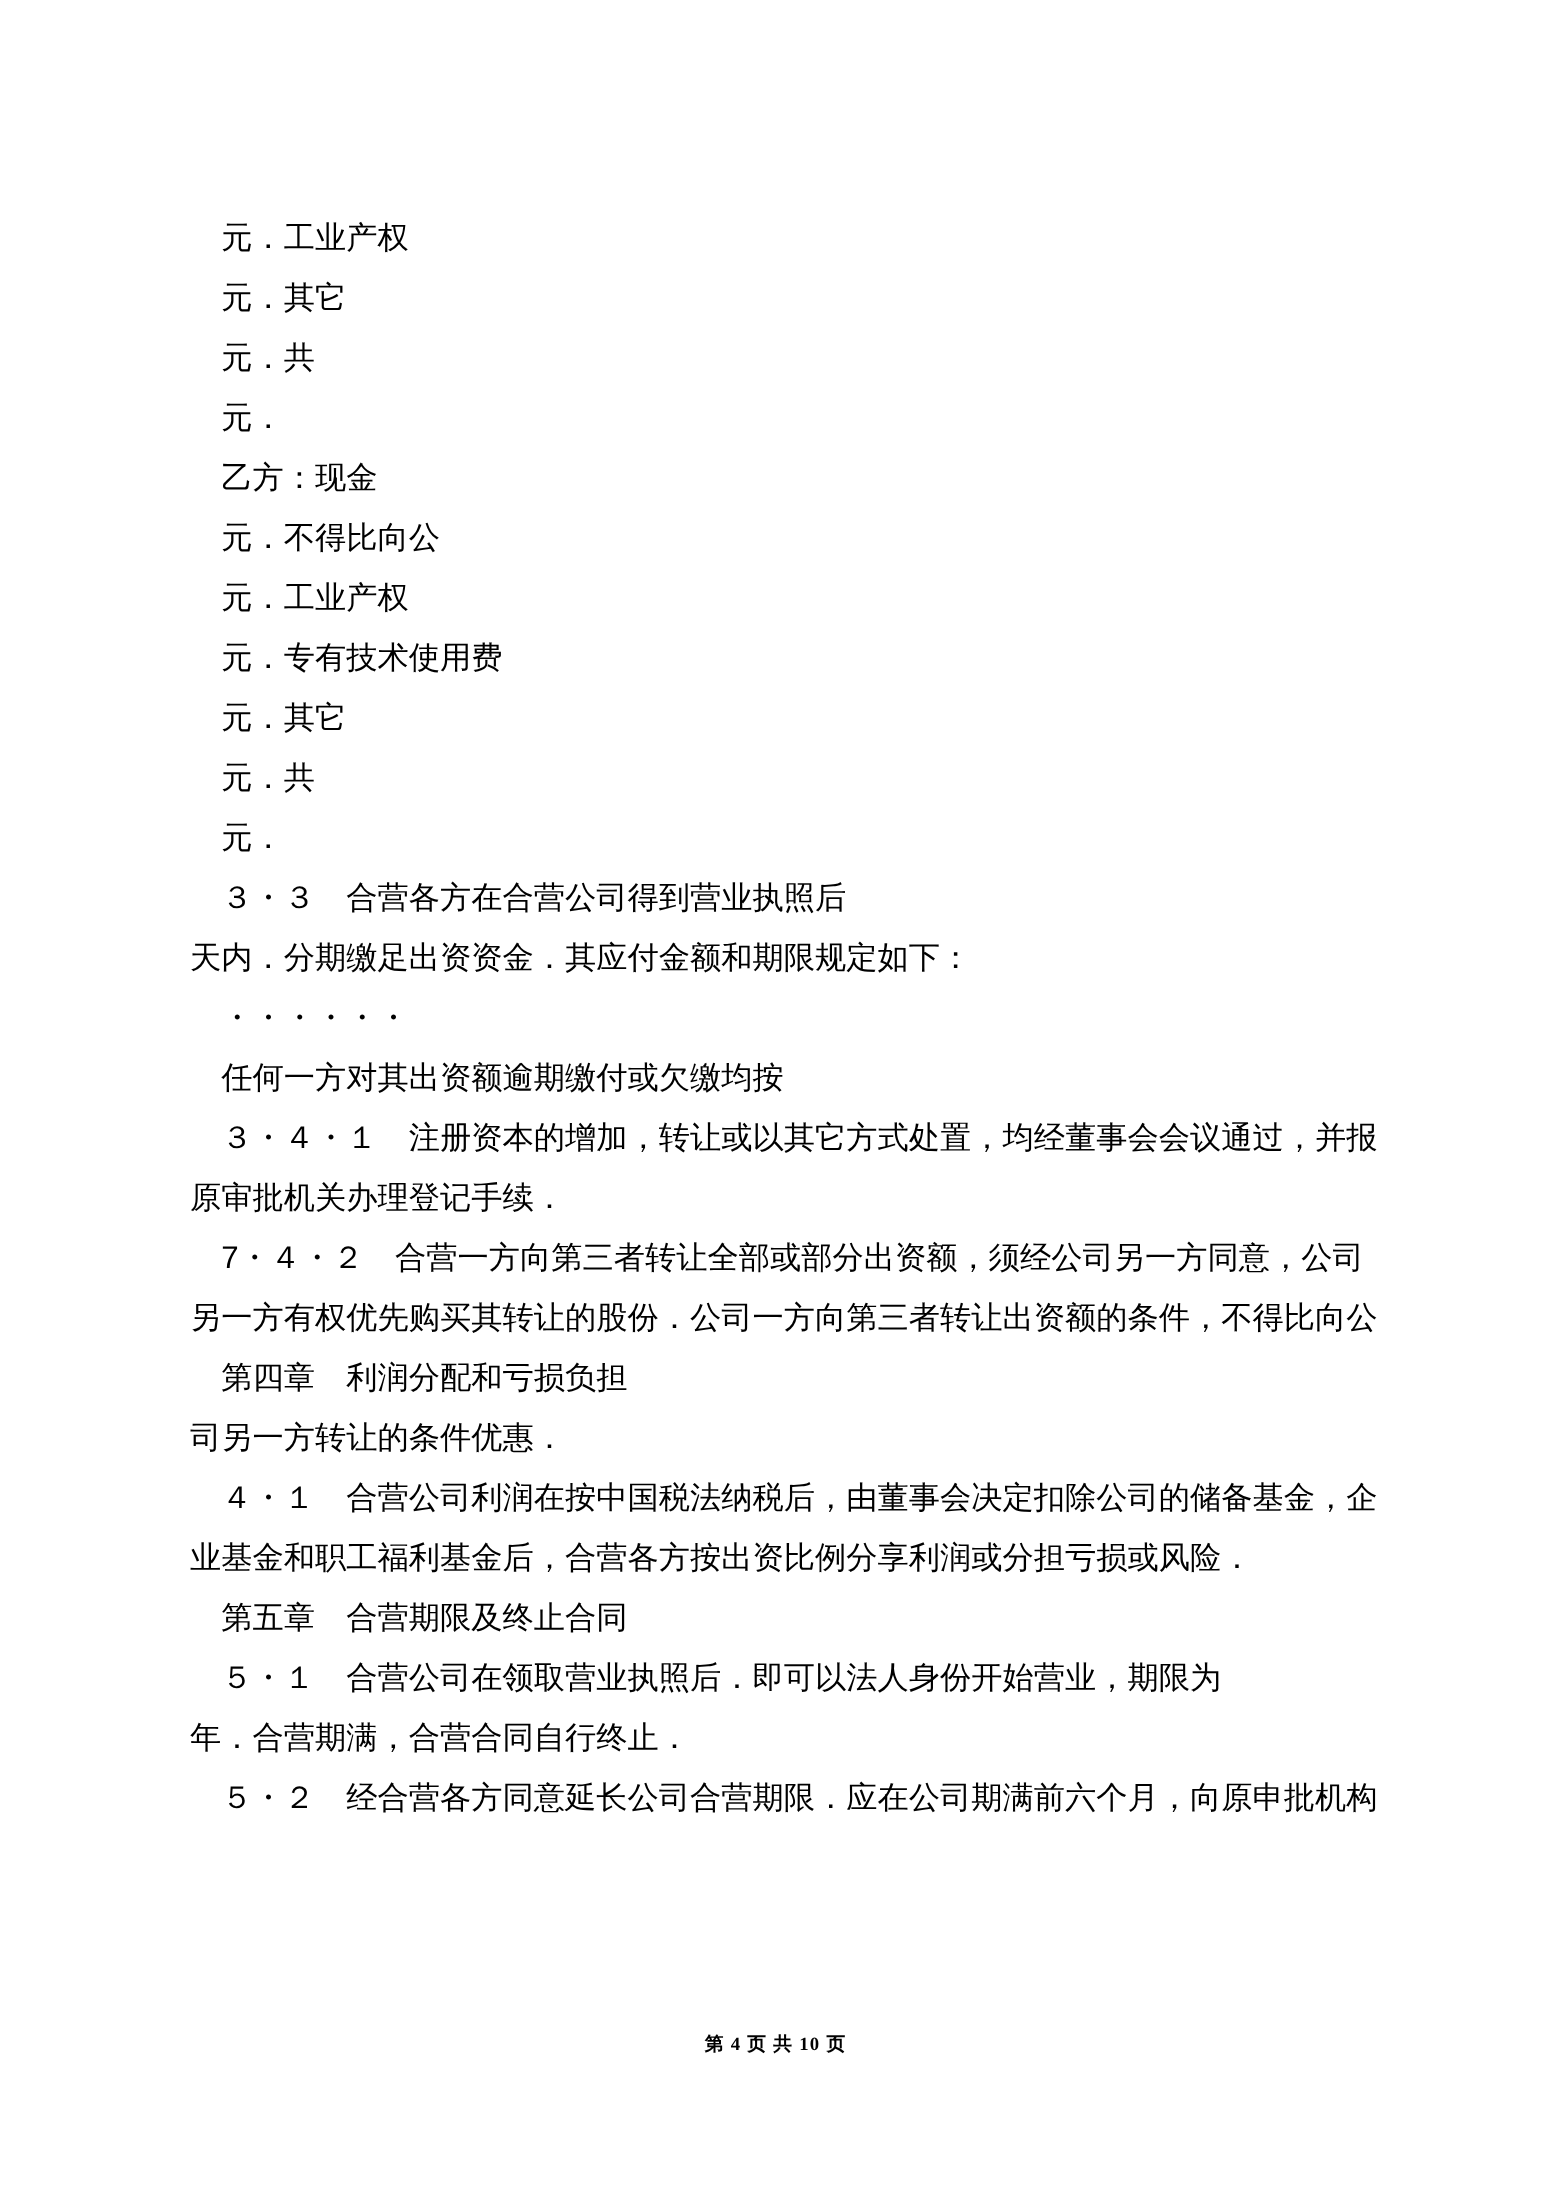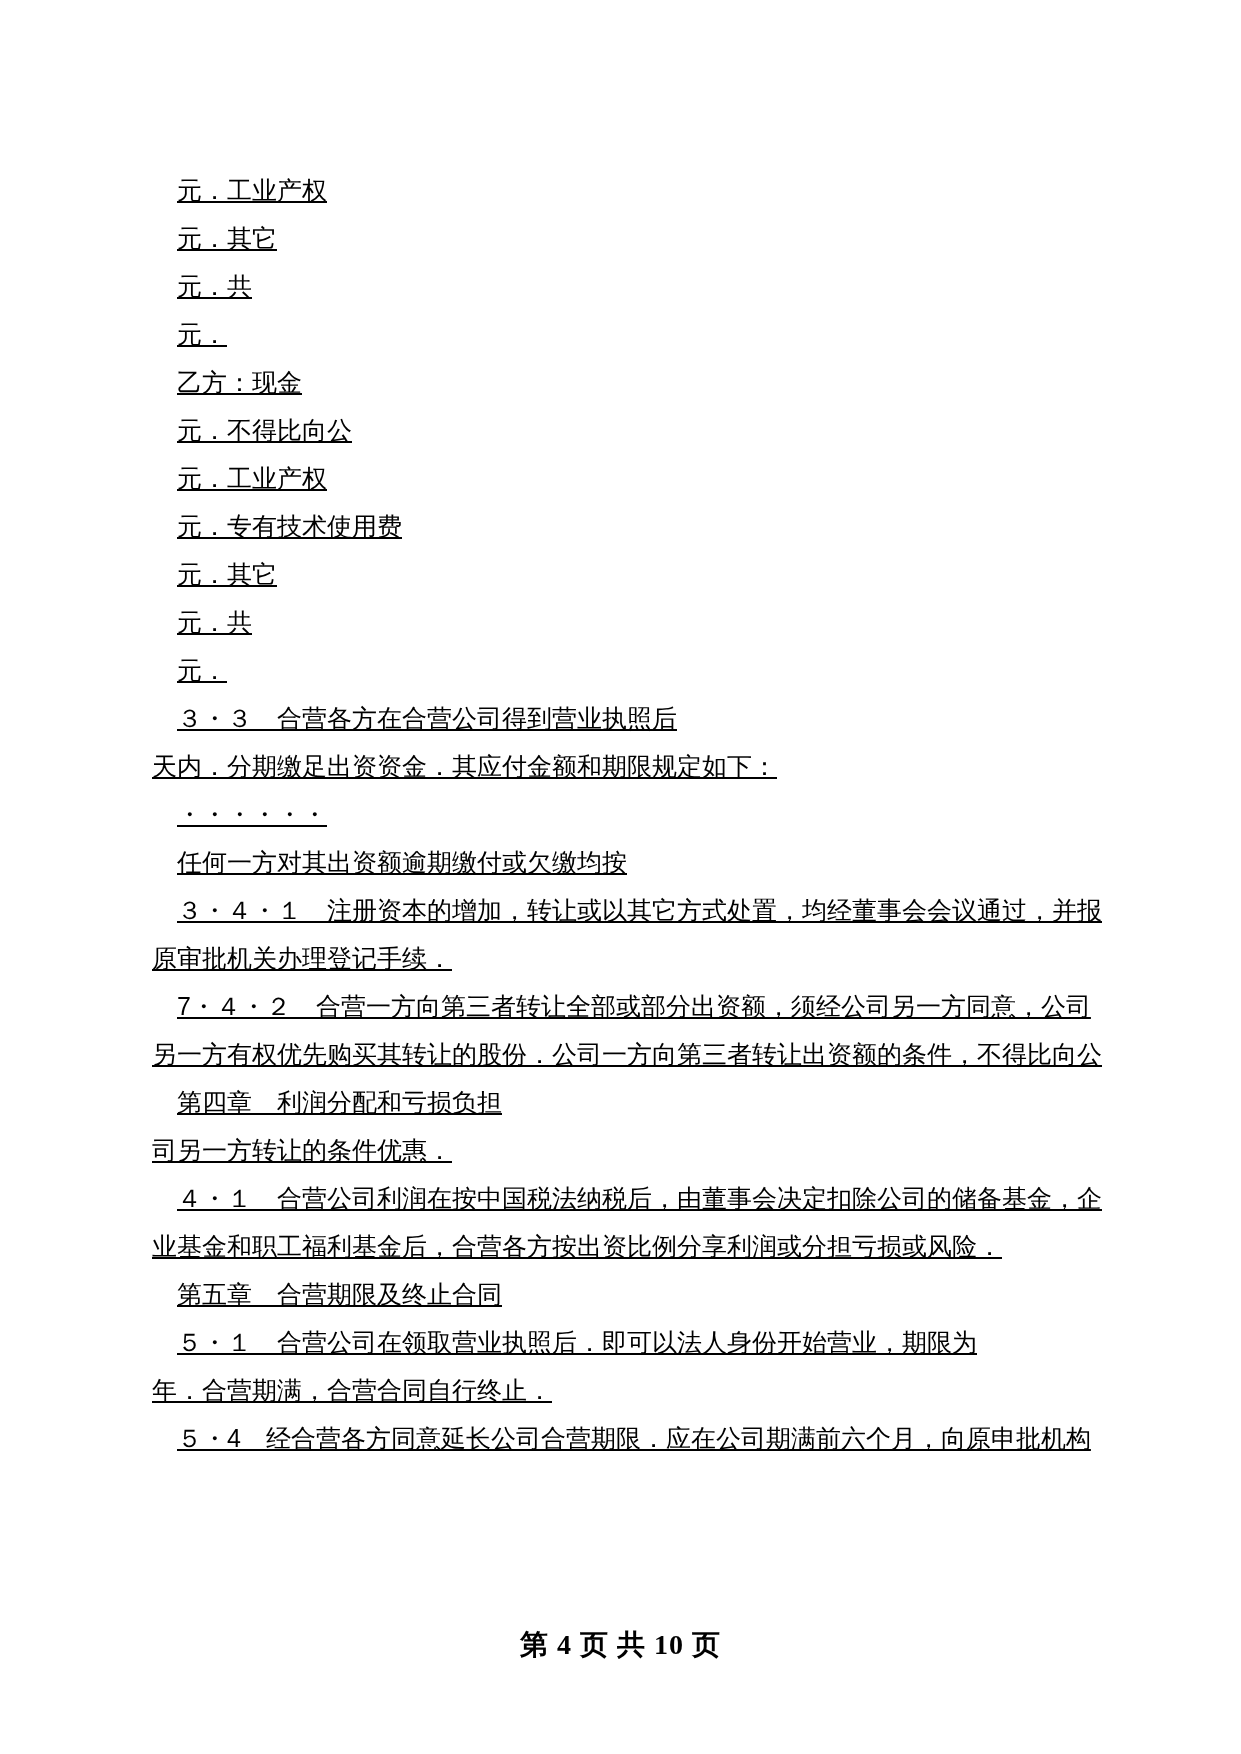--- a/index.html
+++ b/index.html
@@ -14,41 +14,40 @@
     background: #ffffff;
     color: #000000;
     font-family: "Liberation Sans", sans-serif;
     overflow: hidden;
   }
   .content {
     position: absolute;
     left: 152px;
     right: 150px;
     top: 166px;
-    text-decoration: underline;
   }
   .line {
     height: 48px;
     line-height: 48px;
     font-size: 25px;
     letter-spacing: 0;
     white-space: pre;
     color: #000000;
   }
   .line.indent {
     text-indent: 25px;
   }
   .footer {
     position: absolute;
     top: 1626px;
     left: 0;
     width: 100%;
     text-align: center;
     font-family: "Liberation Serif", serif;
-    font-size: 28px;
+    font-size: 15px;
     font-weight: bold;
     letter-spacing: 1px;
     color: #000000;
   }
 </style>
 </head>
 <body>
 
 <div class="page">
   <div class="content">
@@ -71,16 +70,16 @@
     <div class="line">原审批机关办理登记手续．</div>
     <div class="line indent">7・４・２　合营一方向第三者转让全部或部分出资额，须经公司另一方同意，公司</div>
     <div class="line">另一方有权优先购买其转让的股份．公司一方向第三者转让出资额的条件，不得比向公</div>
     <div class="line indent">第四章　利润分配和亏损负担</div>
     <div class="line">司另一方转让的条件优惠．</div>
     <div class="line indent">４・１　合营公司利润在按中国税法纳税后，由董事会决定扣除公司的储备基金，企</div>
     <div class="line">业基金和职工福利基金后，合营各方按出资比例分享利润或分担亏损或风险．</div>
     <div class="line indent">第五章　合营期限及终止合同</div>
     <div class="line indent">５・１　合营公司在领取营业执照后．即可以法人身份开始营业，期限为</div>
     <div class="line">年．合营期满，合营合同自行终止．</div>
-    <div class="line indent">５・4　经合营各方同意延长公司合营期限．应在公司期满前六个月，向原申批机构</div>
+    <div class="line indent">５・２　经合营各方同意延长公司合营期限．应在公司期满前六个月，向原申批机构</div>
   </div>
   <div class="footer">第 4 页 共 10 页</div>
 </div>
 
 </body></html>

